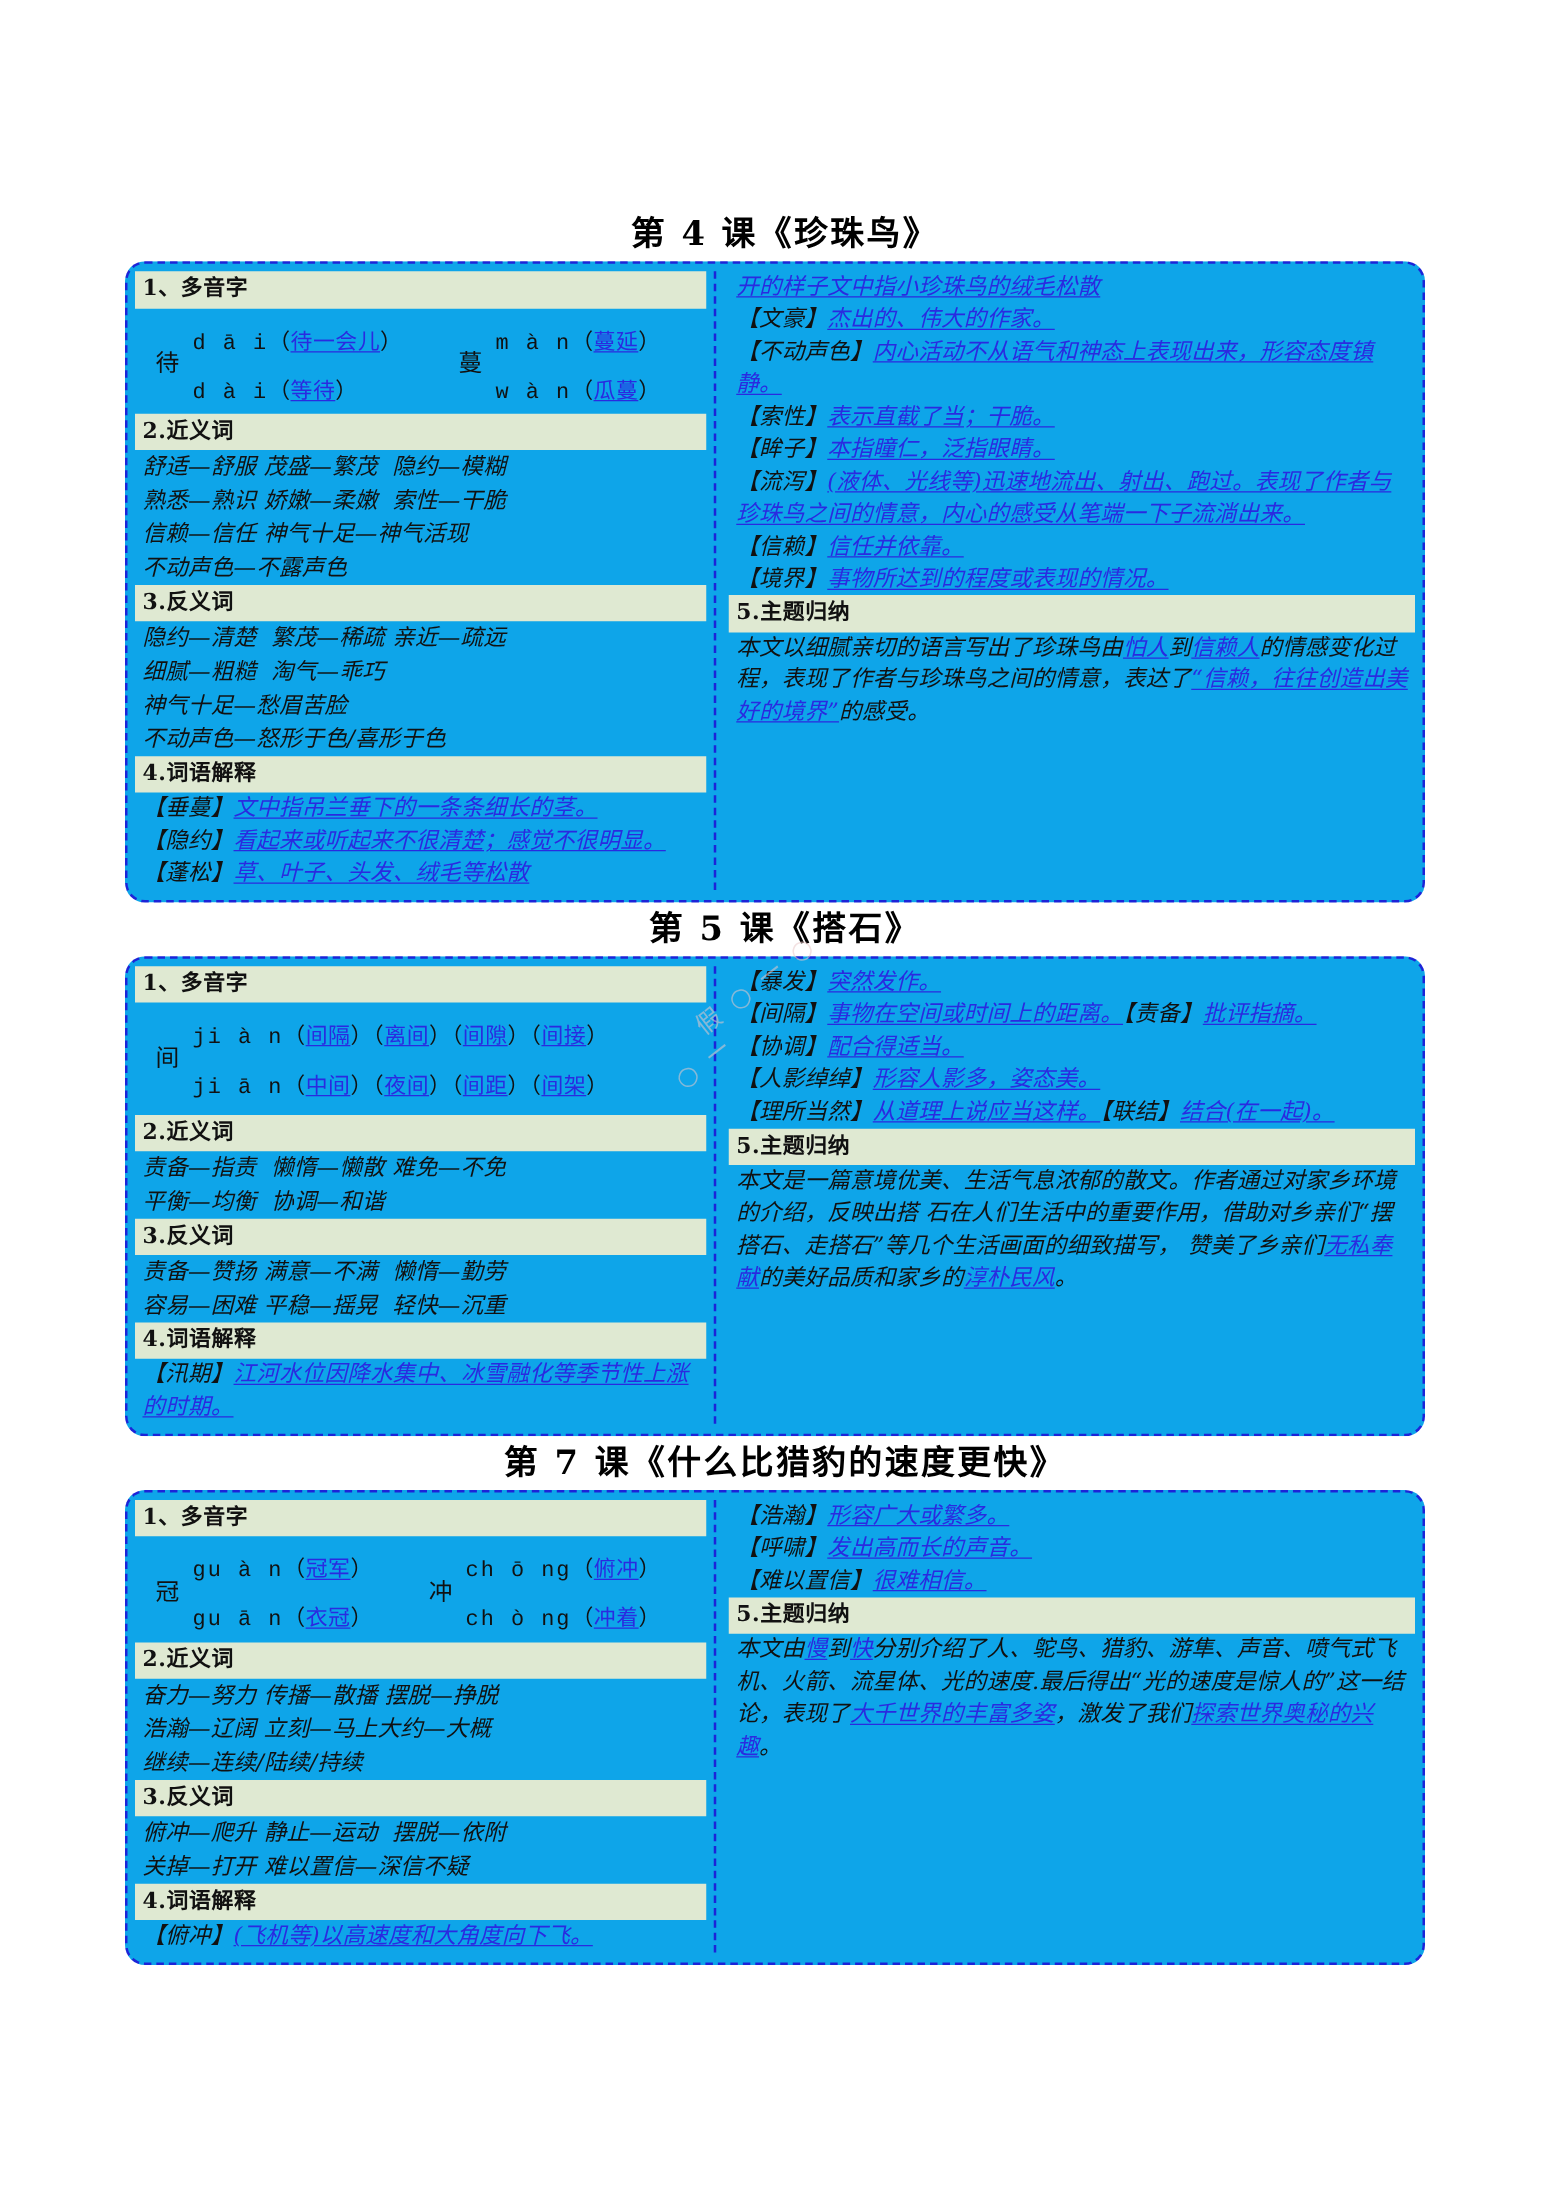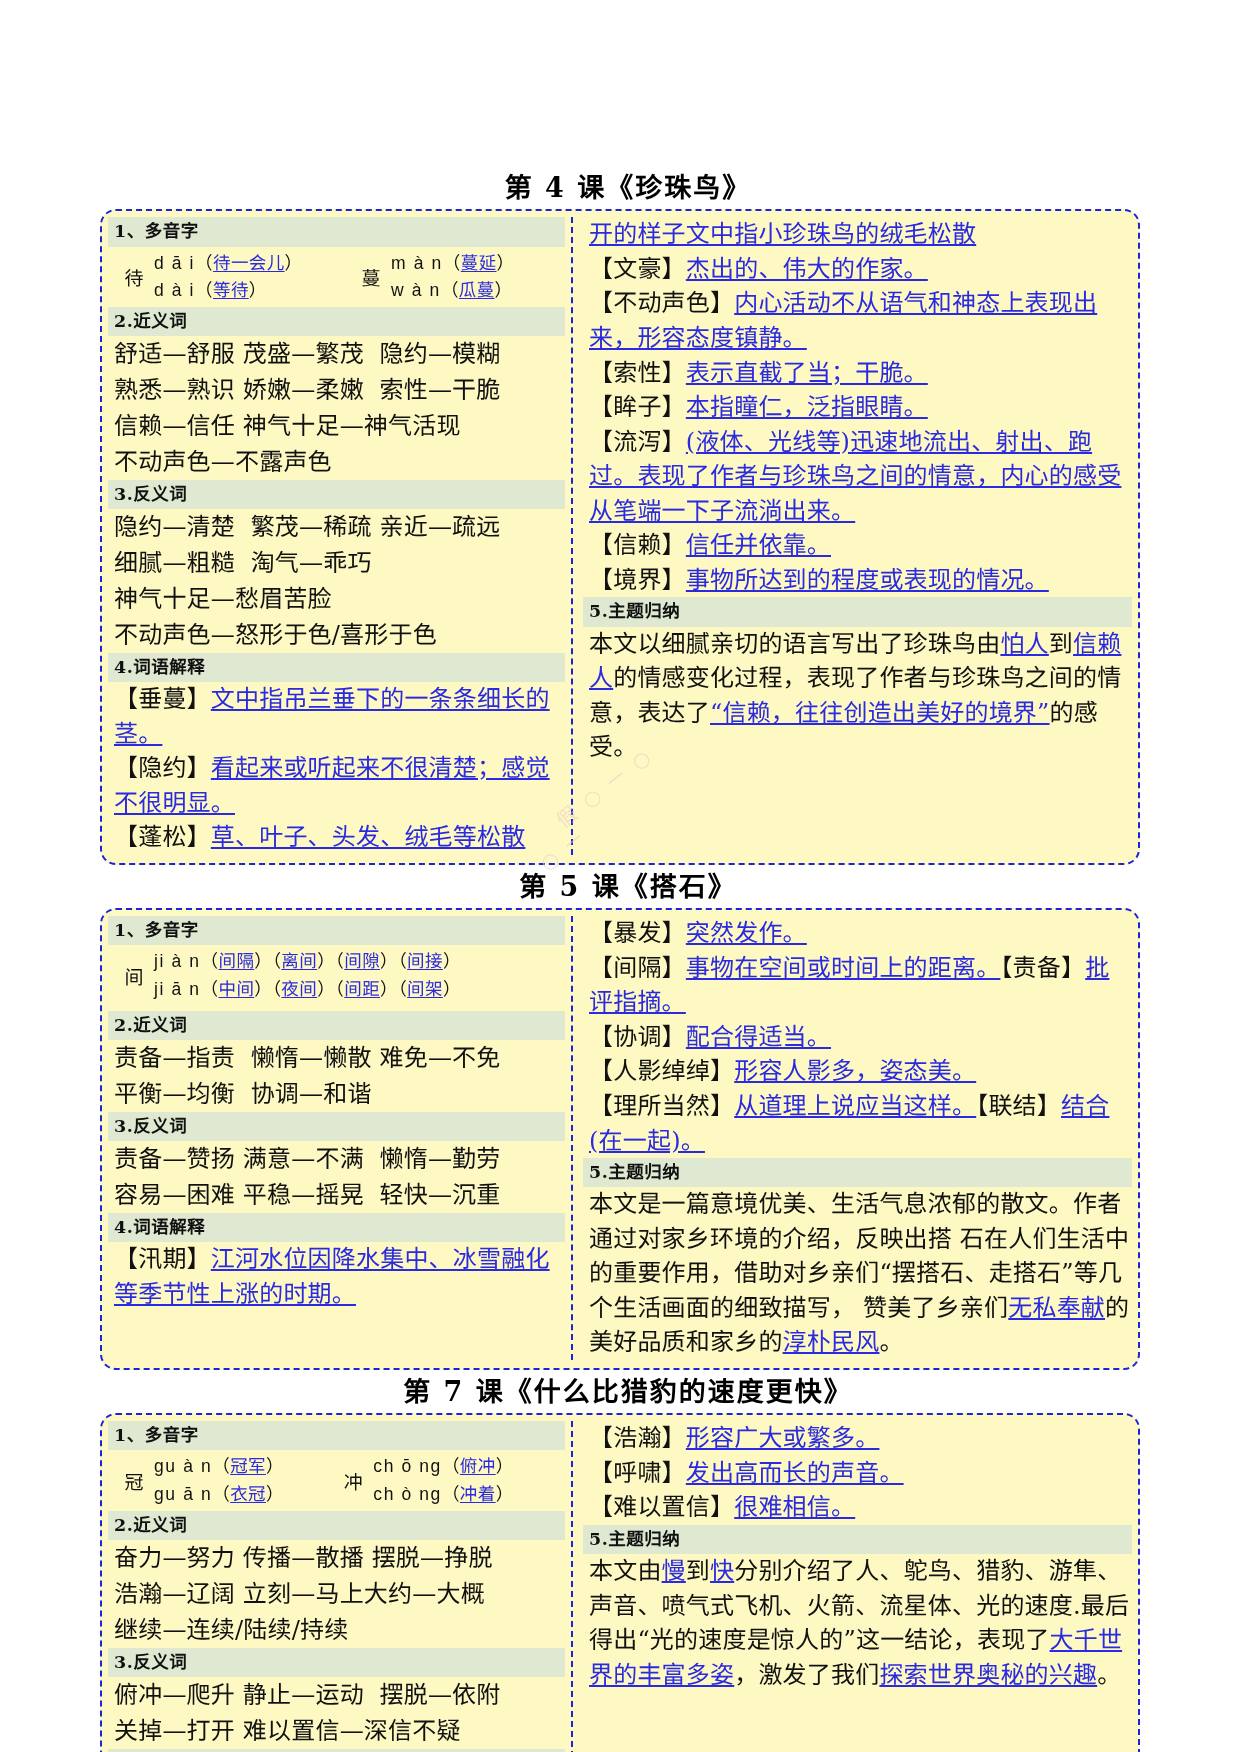--- a/index.html
+++ b/index.html
@@ -40,21 +40,21 @@
 
   
   .card {
     border: 2px dashed #1c24d8;
     border-radius: 16px;
     margin: 0 100px;
     padding: 6px 6px 8px 6px;
     box-sizing: border-box;
     display: flex;
     align-items: stretch;
-    background: #fef9c3;
+    background: #0ea5e9;
   }
   .col {
     box-sizing: border-box;
   }
   .col-left {
     width: 463px;
     flex: 0 0 463px;
     padding-right: 6px;
   }
   .col-right {
@@ -72,27 +72,28 @@
     color: #111111;
     line-height: 1.55;
     padding: 1px 4px 1px 6px;
     margin: 0;
     letter-spacing: 0.5px;
   }
 
   
   .line {
     font-family: "DejaVu Serif", "Liberation Serif", serif;
-    font-size: 24px;
+    font-size: 18px;
     line-height: 1.50;
     color: #111111;
     padding: 0 2px 0 6px;
     margin: 0;
     white-space: pre-wrap;
     letter-spacing: 0.2px;
+    font-style: italic;
   }
   .line.tight { line-height: 1.44; }
 
   
   .ul {
     color: #2a2ae0;
     text-decoration: underline;
     text-decoration-color: #2a2ae0;
     text-underline-offset: 2px;
   }
@@ -116,26 +117,27 @@
     flex: 0 0 40px;
     text-align: center;
     color: #111111;
   }
   .poly-rows {
     display: flex;
     flex-direction: column;
     justify-content: center;
   }
   .poly-row {
-    font-family: Liberation Sans, sans-serif;
+    font-family: Liberation Mono, monospace;
     font-size: 17.5px;
     line-height: 1.55;
     color: #111111;
     white-space: nowrap;
     letter-spacing: 0.4px;
+    margin-top: 12px;
   }
   .pinyin { letter-spacing: 1.6px; }
 
   
   .gap-sm { height: 5px; }
 
   
   .wm {
     position: absolute;
     color: #e9c9c9;

